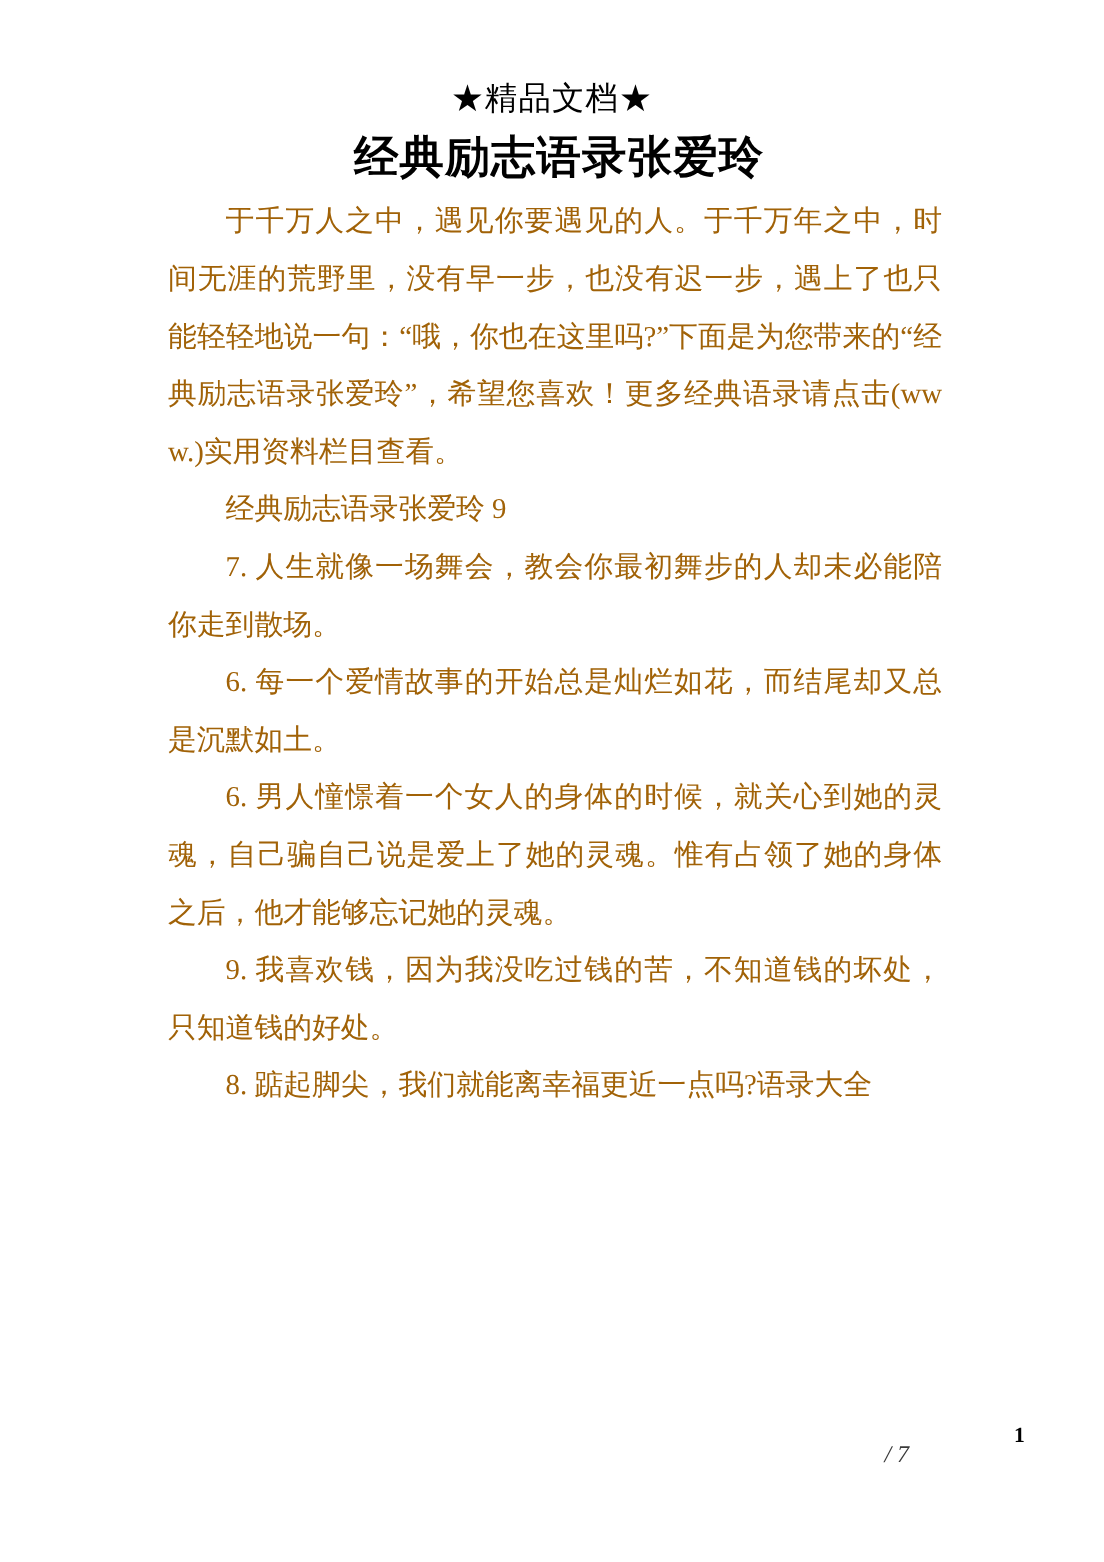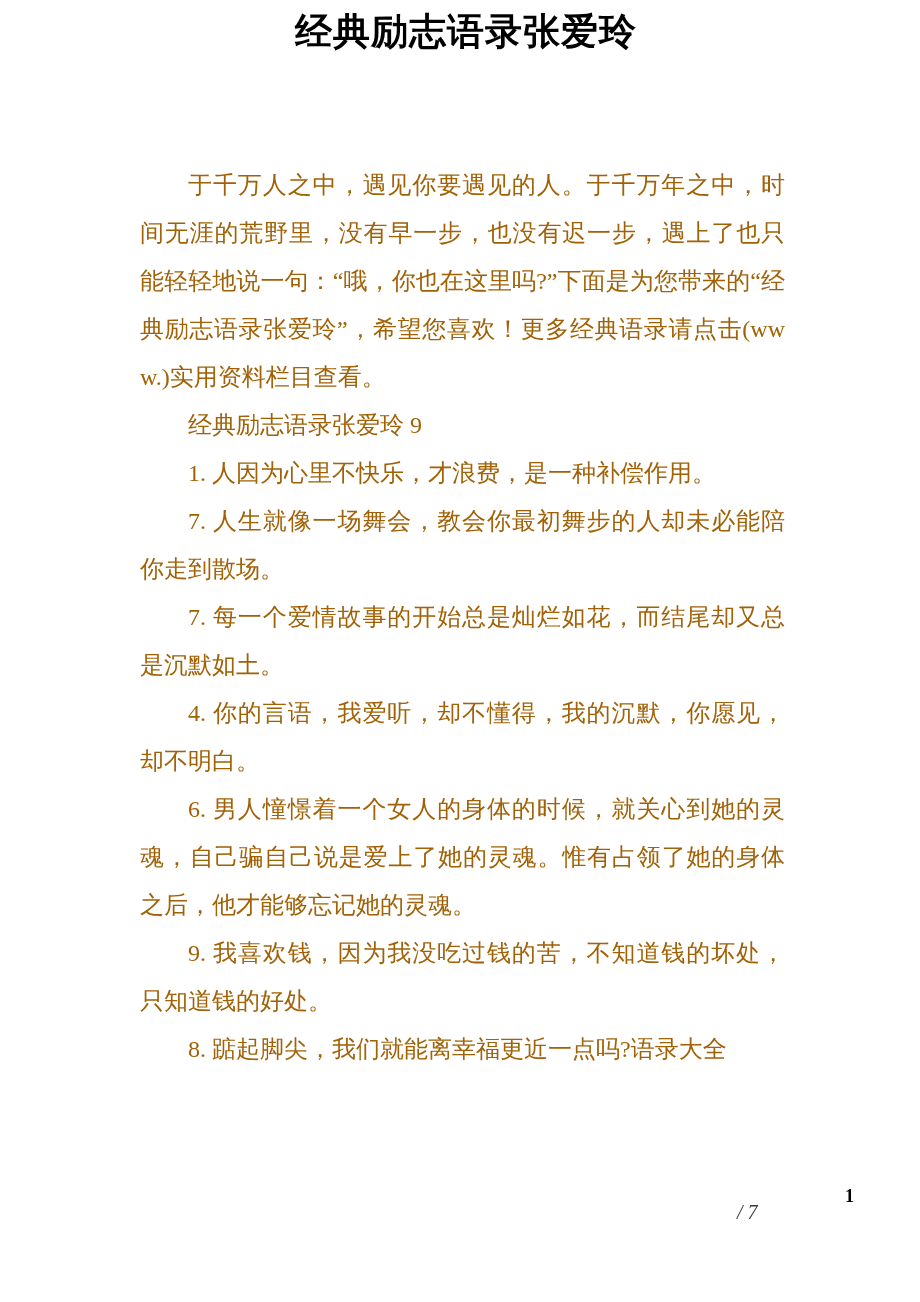--- a/index.html
+++ b/index.html
@@ -64,30 +64,29 @@
     font-size: 20px;
     font-style: italic;
     color: #3a3a3a;
   }
 </style>
 </head>
 <body>
 
 <div class="page">
 
+  <div class="doc-header">★精品文档★</div>
 
   <h1 class="doc-title">经典励志语录张爱玲</h1>
 
   <div class="doc-body">
     <p>于千万人之中，遇见你要遇见的人。于千万年之中，时间无涯的荒野里，没有早一步，也没有迟一步，遇上了也只能轻轻地说一句：“哦，你也在这里吗?”下面是为您带来的“经典励志语录张爱玲”，希望您喜欢！更多经典语录请点击(www.)实用资料栏目查看。</p>
     <p>经典励志语录张爱玲 9</p>
-    <p>1. 人因为心里不快乐，才浪费，是一种补偿作用。</p>
     <p>7. 人生就像一场舞会，教会你最初舞步的人却未必能陪你走到散场。</p>
-    <p>7. 每一个爱情故事的开始总是灿烂如花，而结尾却又总是沉默如土。</p>
-    <p>4. 你的言语，我爱听，却不懂得，我的沉默，你愿见，却不明白。</p>
+    <p>6. 每一个爱情故事的开始总是灿烂如花，而结尾却又总是沉默如土。</p>
     <p>6. 男人憧憬着一个女人的身体的时候，就关心到她的灵魂，自己骗自己说是爱上了她的灵魂。惟有占领了她的身体之后，他才能够忘记她的灵魂。</p>
     <p>9. 我喜欢钱，因为我没吃过钱的苦，不知道钱的坏处，只知道钱的好处。</p>
     <p>8. 踮起脚尖，我们就能离幸福更近一点吗?语录大全</p>
   </div>
 
   <span class="page-num">1</span>
 
   <span class="page-total">/ 7</span>
 
 </div>

